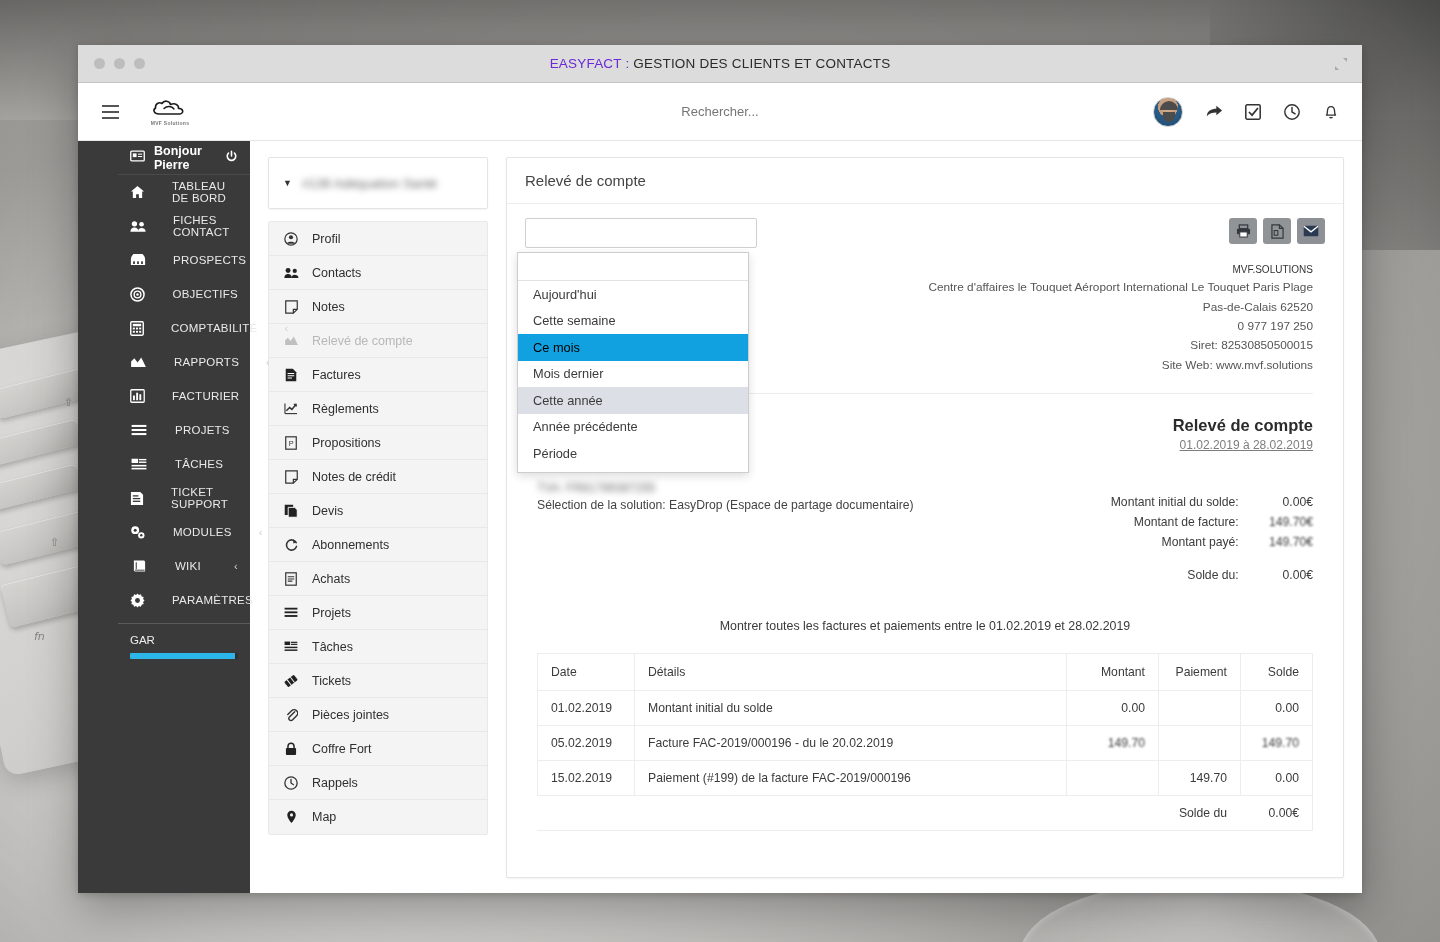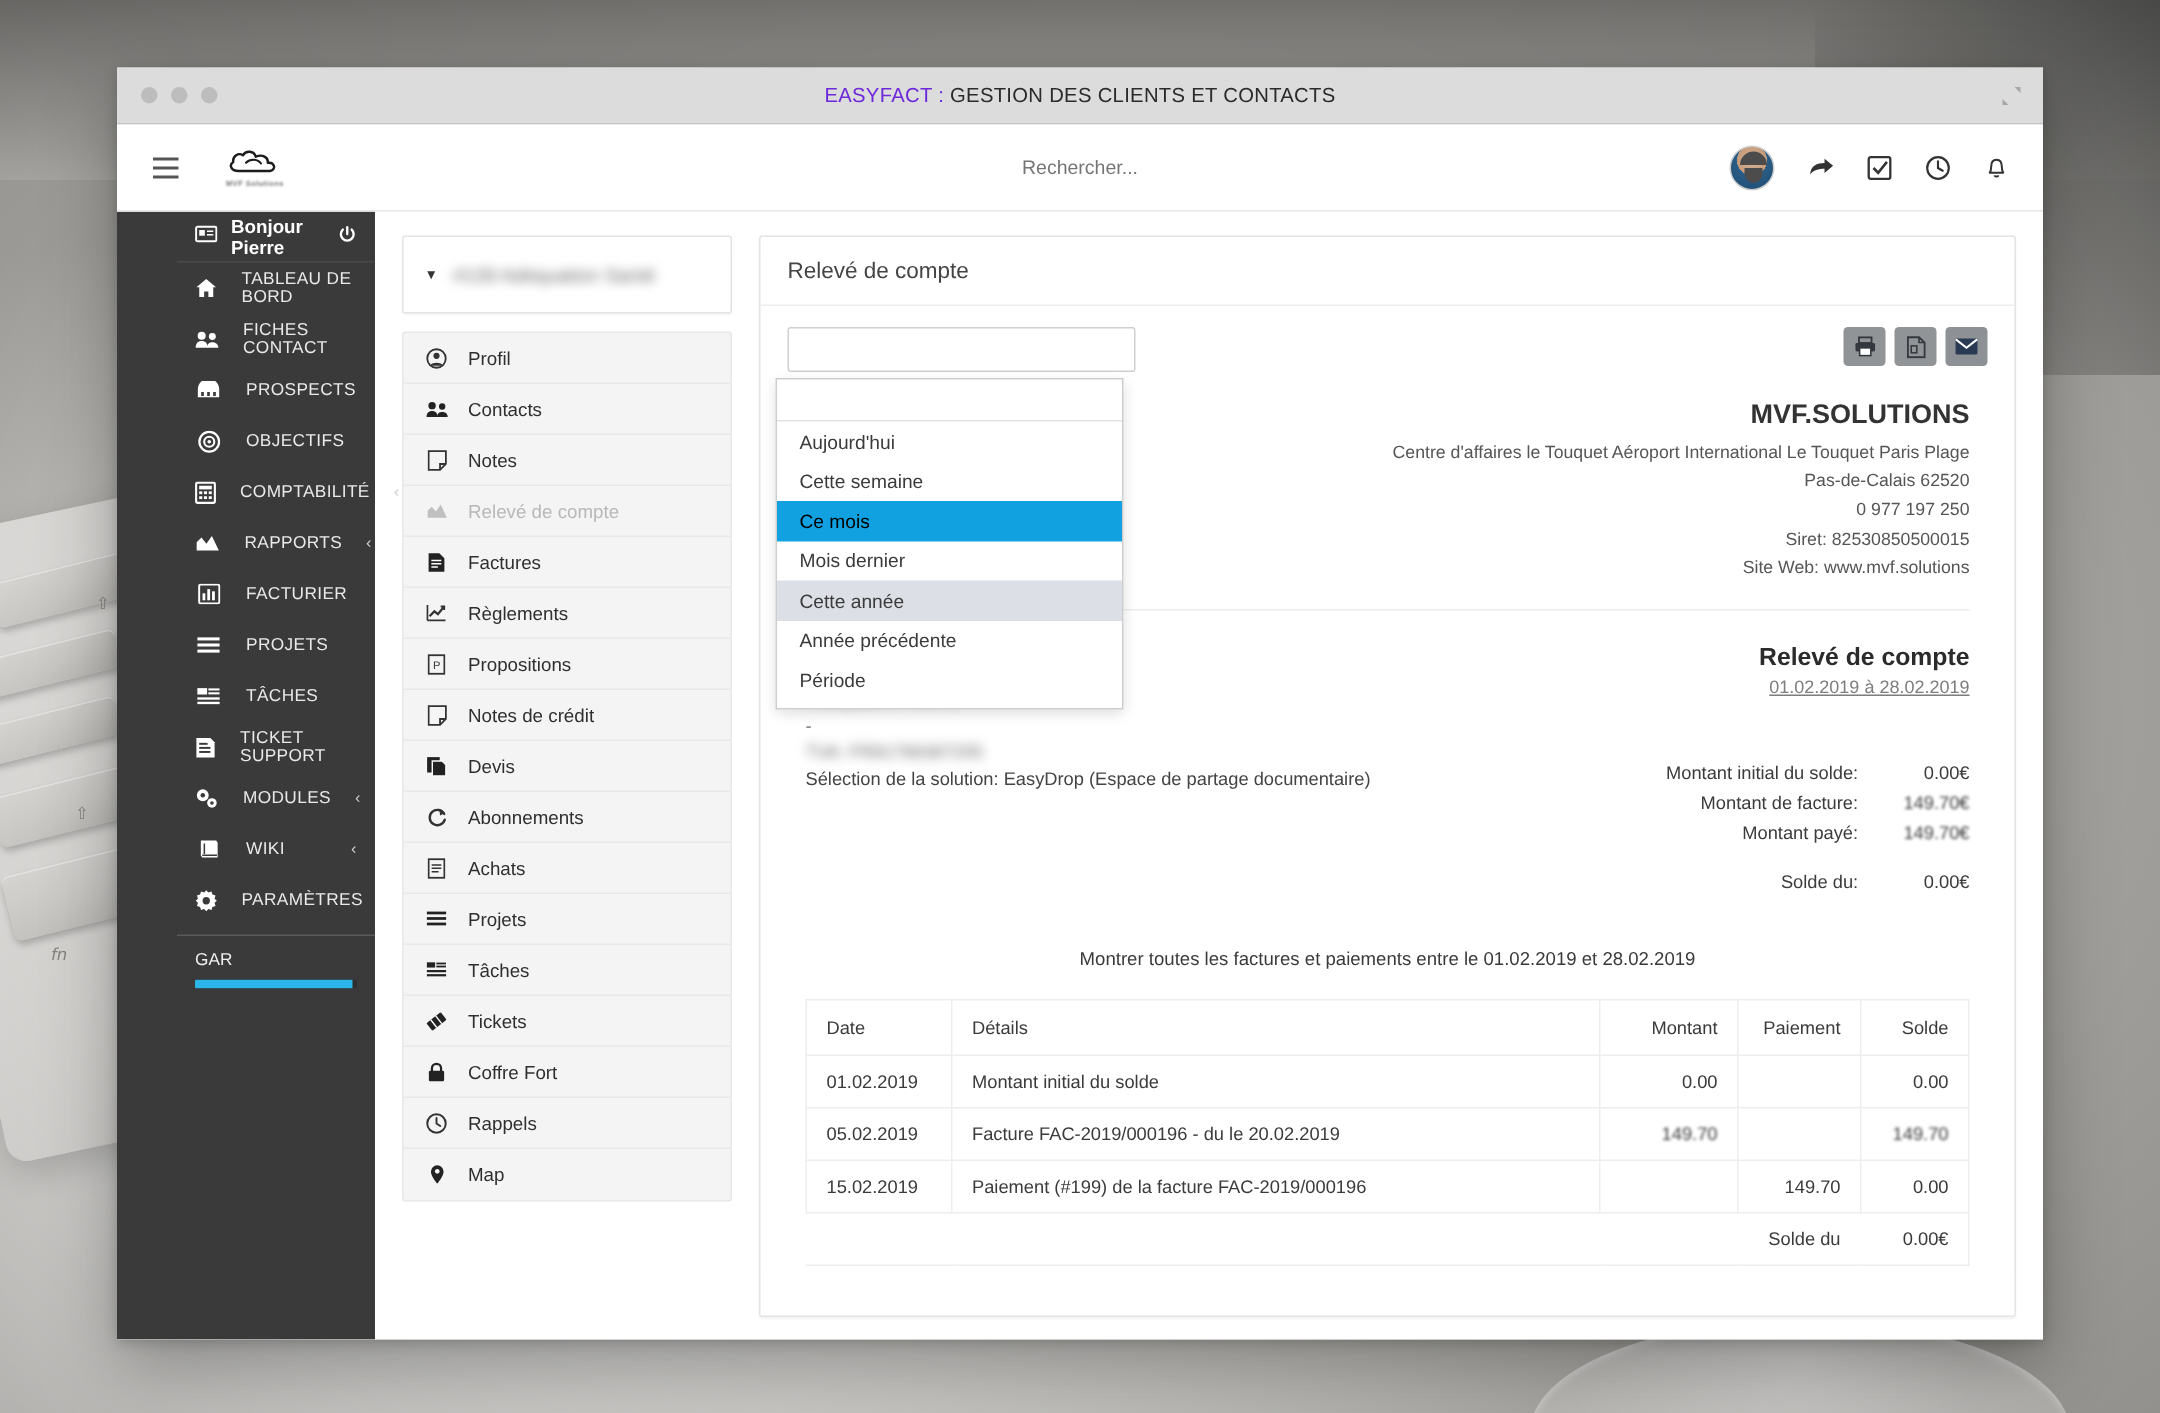--- a/index.html
+++ b/index.html
@@ -118,21 +118,21 @@
 
   
   .sidebar { width: 172px; background: #3a3a3a; flex: none; display: flex; flex-direction: column; padding-left: 40px; }
   .sb-user {
     height: 34px; display: flex; align-items: center; gap: 9px;
     padding: 0 12px; color: #fff; font-size: 12.5px; font-weight: bold;
     border-bottom: 1px solid #4a4a4a;
   }
   .sb-user .pw { margin-left: auto; font-size: 14px; cursor: pointer; }
   .sb-item {
-    height: 34px; display: flex; align-items: center; gap: 16px;
+    height: 34px; display: flex; align-items: center; gap: 27px;
     padding: 0 12px; color: #e9e9e9; font-size: 11.5px; letter-spacing: .25px;
     cursor: pointer; position: relative;
   }
   .sb-ico { width: 18px; text-align: center; display: flex; align-items: center; justify-content: center; }
   .sb-caret { margin-left: auto; font-size: 11px; color: #cfcfcf; }
   .sb-gar {
     margin-top: 6px; border-top: 1px solid #5a5a5a; padding: 10px 12px 14px 12px;
   }
   .sb-gar .lbl { color: #eee; font-size: 11.5px; margin-bottom: 7px; }
   .sb-bar { height: 6px; background: #2f2f2f; border-radius: 1px; overflow: hidden; }
@@ -202,21 +202,21 @@
     font-size: 12.8px; color: #3b3b3b; cursor: pointer;
   }
   .dd-opt.selected { background: #12a1e0; color: #000000; }
   .dd-opt.hovered { background: #dcdfe5; }
   .dd-pad { height: 5px; }
 
   
   .stmt { padding: 0 12px; }
   .stmt-top { display: flex; justify-content: flex-end; padding-top: 14px; }
   .co-block { text-align: right; font-size: 11.8px; color: #555; line-height: 1.64; }
-  .co-block .co-name { font-weight: bold; color: #333; font-size: 18px; }
+  .co-block .co-name { font-weight: normal; color: #333; font-size: 10px; }
   .hr { border: none; border-top: 1px solid #ececec; margin: 18px 0 0 0; }
 
   .stmt-mid { display: flex; margin-top: 22px; }
   .stmt-left { width: 52%; font-size: 12.2px; color: #444; line-height: 2.1; }
   .stmt-right { margin-left: auto; width: 290px; text-align: right; }
   .stmt-right .rtitle { font-size: 16.5px; color: #2b2b2b; font-weight: bold; }
   .stmt-right .rdates { font-size: 12px; color: #7d7d7d; margin-top: 3px; text-decoration: underline; }
   .sum-table { margin-top: 40px; width: 100%; border-collapse: collapse; }
   .sum-table td { font-size: 12.2px; color: #3c3c3c; padding: 3px 0; }
   .sum-table td.r { text-align: right; }
@@ -625,20 +625,28 @@
         <div class="tab-row">
           <span class="tab-ico">
               <svg width="14" height="14" viewBox="0 0 15 15">
                 <g transform="rotate(-38 7.5 7.5)">
                   <rect x="1" y="4" width="13" height="7" rx="1" fill="#222"></rect>
                   <path d="M5 4 L5 11 M9.5 4 L9.5 11" stroke="#fff" stroke-width="1"></path>
                 </g>
               </svg>
             </span>
           <span>Tickets</span>
+        </div>
+        <div class="tab-row">
+          <span class="tab-ico">
+              <svg width="13" height="14" viewBox="0 0 14 15">
+                <path d="M10.5 4 L4.8 9.7 A2.2 2.2 0 0 0 8 12.8 L12.5 8.3 A3.8 3.8 0 0 0 7.1 2.9 L3 7" fill="none" stroke="#333" stroke-width="1.5" stroke-linecap="round"></path>
+              </svg>
+            </span>
+          <span>Pièces jointes</span>
         </div>
         <div class="tab-row">
           <span class="tab-ico">
               <svg width="12" height="14" viewBox="0 0 13 15">
                 <path d="M3.2 6.5 L3.2 4.5 A3.3 3.3 0 0 1 9.8 4.5 L9.8 6.5" fill="none" stroke="#222" stroke-width="1.6"></path>
                 <rect x="1" y="6.3" width="11" height="7.6" rx="1" fill="#222"></rect>
               </svg>
             </span>
           <span>Coffre Fort</span>
         </div>

